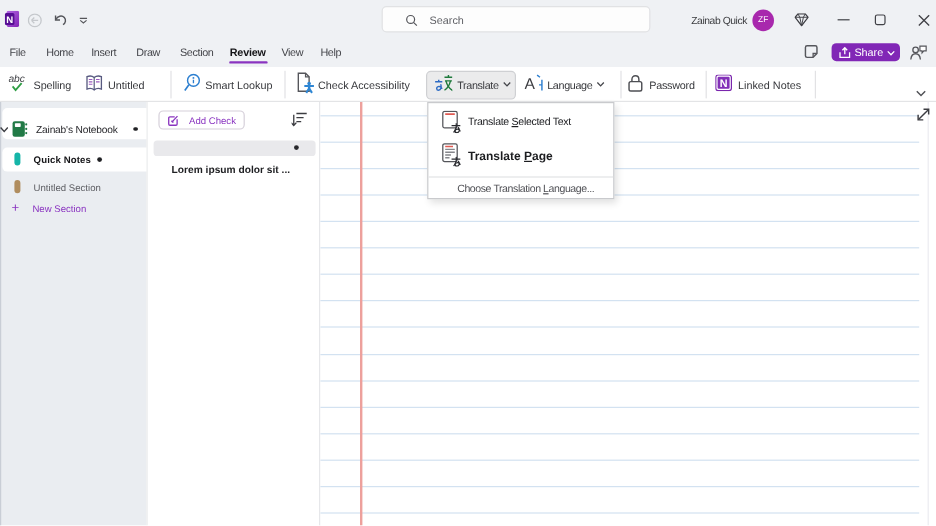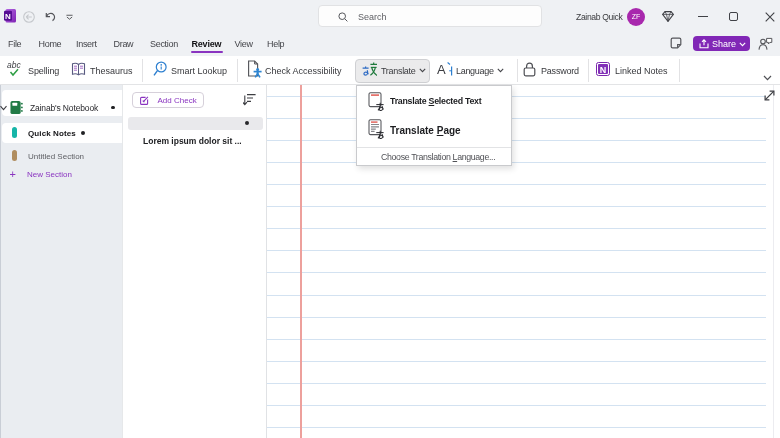--- a/index.html
+++ b/index.html
@@ -129,21 +129,21 @@
     <text x="0" y="8" font-family="Liberation Sans" font-size="8.5" font-style="italic" fill="#3c3d42">abc</text>
     <path d="M3.5 12 L6 15 L11 9.2" fill="none" stroke="#2e9e44" stroke-width="1.5"></path>
   </svg>
   <div class="abs" style="top:65.5px;left:28px;font-size:9px;letter-spacing:-0.1px;color:#37383c;">Spelling</div>
 
   <svg class="abs" style="left:71px;top:62px;" width="15" height="15" viewBox="0 0 15 15">
     <path d="M7.5 2.5 C6 1.3 3.5 1.1 1.5 1.8 L1.5 12.2 C3.5 11.5 6 11.7 7.5 12.9 C9 11.7 11.5 11.5 13.5 12.2 L13.5 1.8 C11.5 1.1 9 1.3 7.5 2.5 Z" fill="#fff" stroke="#585a80" stroke-width="1.1"></path>
     <path d="M7.5 2.6 L7.5 12.8" stroke="#585a80" stroke-width="1"></path>
     <path d="M3 4.2 L6 4.2 M3 6.2 L6 6.2 M3 8.2 L6 8.2 M9 4.2 L12 4.2 M9 6.2 L12 6.2" stroke="#9a5bc0" stroke-width="0.9"></path>
   </svg>
-  <div class="abs" style="top:65.5px;left:90px;font-size:9px;letter-spacing:0px;color:#37383c;">Thesaurus</div>
+  <div class="abs" style="top:65.5px;left:90px;font-size:9px;letter-spacing:0px;color:#37383c;">Untitled</div>
   <div class="sep" style="left:142px;"></div>
 
   <svg class="abs" style="left:153px;top:61px;" width="15" height="16" viewBox="0 0 15 16">
     <circle cx="8.2" cy="6" r="4.9" fill="none" stroke="#2c7fd0" stroke-width="1.2"></circle>
     <path d="M4.4 9.6 L1 14.4" stroke="#2c7fd0" stroke-width="1.4"></path>
     <circle cx="8.2" cy="3.9" r="0.8" fill="#2c7fd0"></circle>
     <path d="M8.2 5.4 L8.2 8.4" stroke="#2c7fd0" stroke-width="1.1"></path>
   </svg>
   <div class="abs" style="top:65.5px;left:171px;font-size:9px;letter-spacing:0px;color:#37383c;">Smart Lookup</div>
   <div class="sep" style="left:237px;"></div>
@@ -261,21 +261,21 @@
 
   <svg class="abs" style="left:368px;top:92px;" width="17" height="19" viewBox="0 0 17 19">
     <rect x="1" y="0.8" width="12" height="13.8" rx="1.5" fill="#fff" stroke="#54555a" stroke-width="1.05"></rect>
     <path d="M3 3.1 L11 3.1" stroke="#e05a52" stroke-width="1.5"></path>
     <g transform="translate(7.8,10.2)" stroke="#2a2b30" stroke-width="1.05" fill="none">
       <path d="M0.5 2.4 L7.8 2.4"></path>
       <path d="M4.4 0.5 C4.7 3.4 4 6.2 2.2 8.2"></path>
       <path d="M6 3.8 C7.6 5.8 7.1 8.3 4.9 8.3 C3.1 8.3 2.9 6.3 4.4 5.6 C6 4.9 7.6 6 7.6 7.3"></path>
     </g>
   </svg>
-  <div class="abs" style="left:390px;top:96px;font-size:8.8px;font-weight:bold;letter-spacing:-0.25px;color:#1c1d20;">Translate <span style="text-decoration:underline;">S</span>elected Text</div>
+  <div class="abs" style="left:390px;top:96px;font-size:8.8px;font-weight:normal;letter-spacing:-0.25px;color:#1c1d20;">Translate <span style="text-decoration:underline;">S</span>elected Text</div>
 
   <svg class="abs" style="left:368px;top:119px;" width="17" height="20" viewBox="0 0 17 20">
     <rect x="1" y="0.8" width="12" height="14.8" rx="1.5" fill="#fff" stroke="#54555a" stroke-width="1.05"></rect>
     <path d="M3 3.1 L9.5 3.1" stroke="#e05a52" stroke-width="1.4"></path>
     <path d="M3 5.5 L11 5.5 M3 7.8 L11 7.8 M3 10.1 L7.8 10.1 M3 12.4 L6.6 12.4" stroke="#85868b" stroke-width="1.2"></path>
     <g transform="translate(7.8,11.2)" stroke="#2a2b30" stroke-width="1.05" fill="none">
       <path d="M0.5 2.4 L7.8 2.4"></path>
       <path d="M4.4 0.5 C4.7 3.4 4 6.2 2.2 8.2"></path>
       <path d="M6 3.8 C7.6 5.8 7.1 8.3 4.9 8.3 C3.1 8.3 2.9 6.3 4.4 5.6 C6 4.9 7.6 6 7.6 7.3"></path>
     </g>

